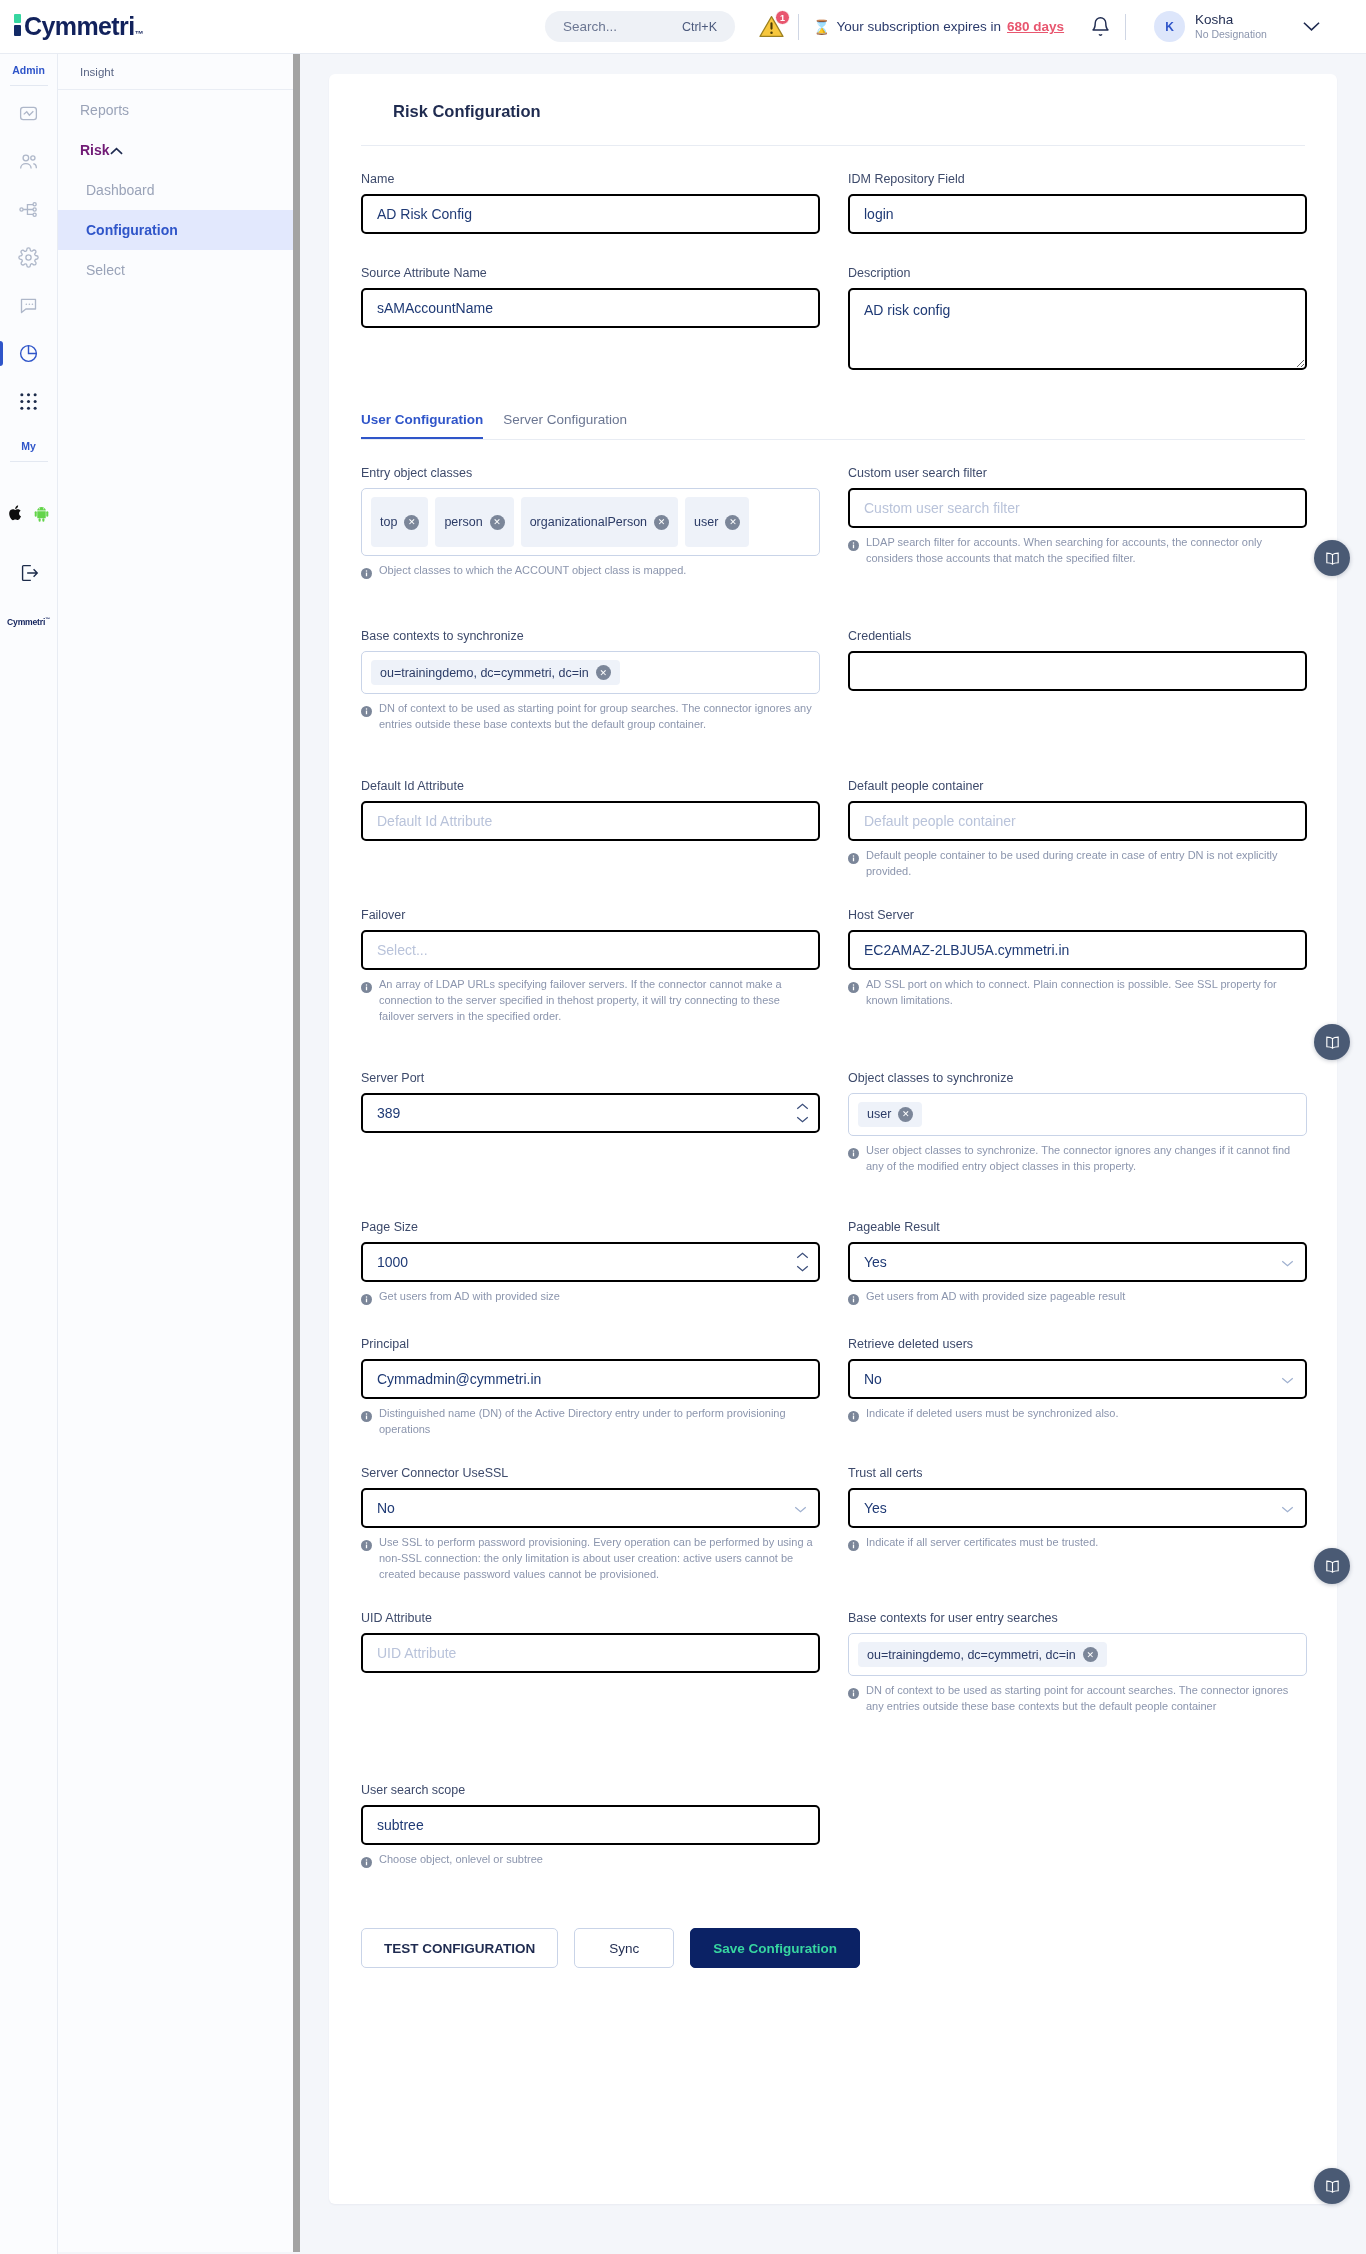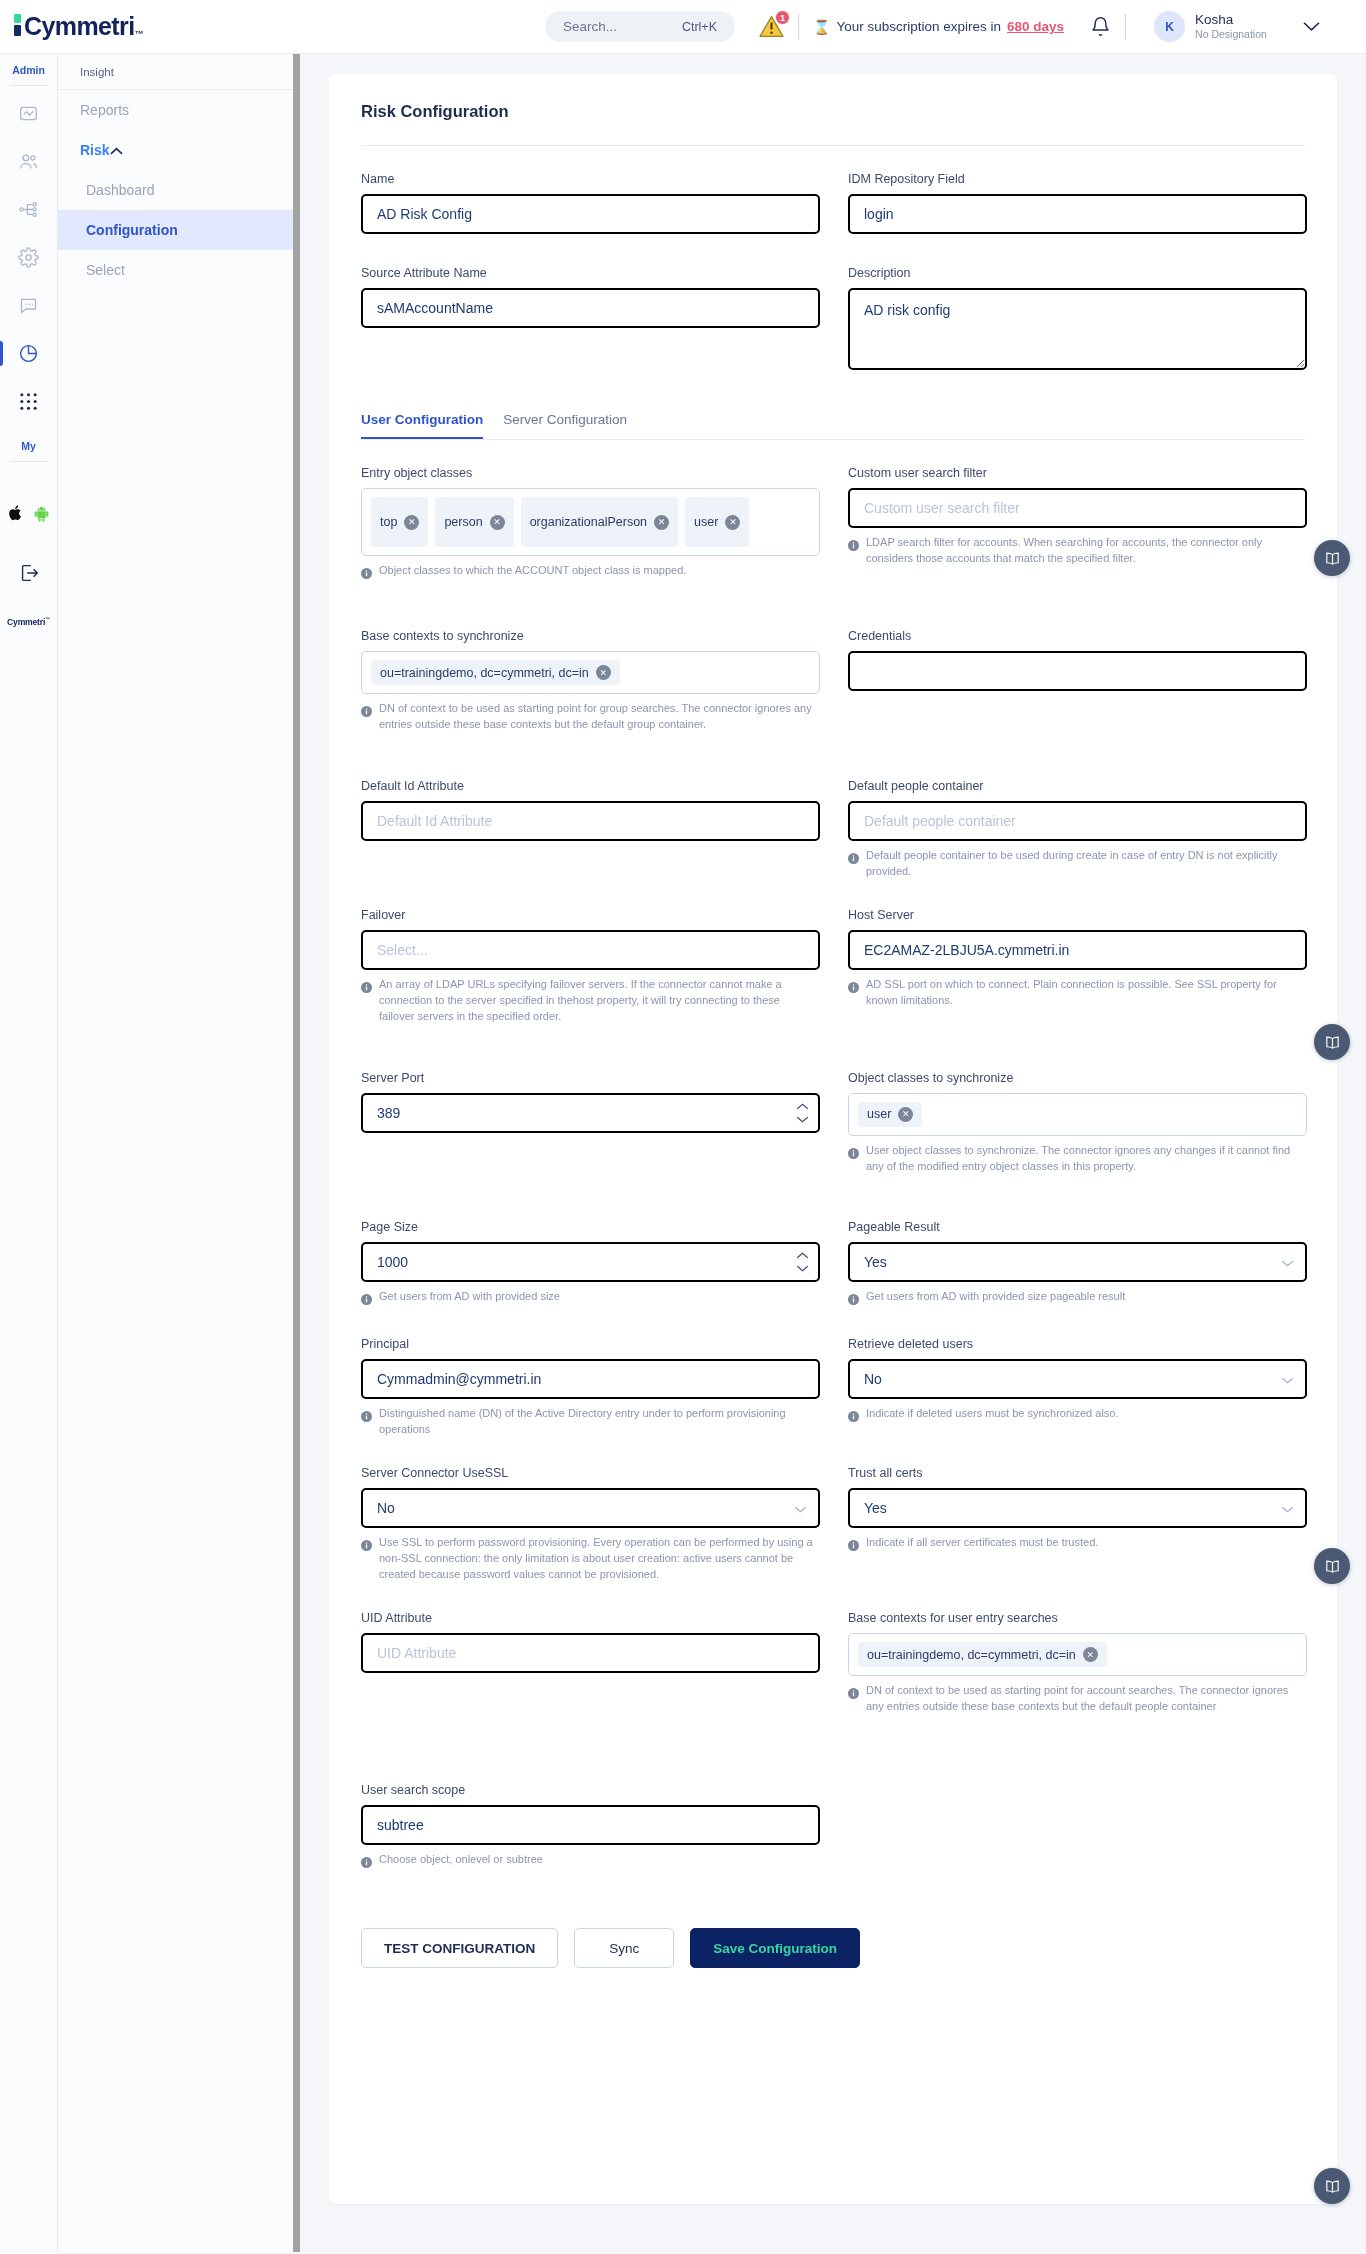--- a/index.html
+++ b/index.html
@@ -81,32 +81,32 @@
   
   .subnav {
     position: absolute; top: 52px; left: 58px; width: 242px; height: 2200px;
     background: #fbfcfe; border-right: 7px solid #a3a3a3; z-index: 20;
   }
   .subnav-head { font-size: 11.5px; color: #5a6685; padding: 14px 0 11px 22px; border-bottom: 1px solid #e9edf4; }
   .nav-item {
     padding: 12px 22px; font-size: 14px; color: #9aa3b8; cursor: pointer;
     display: flex; align-items: center; justify-content: flex-start;
   }
-  .nav-item.group { color: #3b82f6; font-weight: 700; }
+  .nav-item.group { color: #701a75; font-weight: 700; }
   .nav-item.sub { padding-left: 28px; }
   .nav-item.active { background: #e2e8fd; color: #2f55c9; font-weight: 700; }
 
   
   .main { position: absolute; top: 54px; left: 300px; width: 1066px; height: 2200px; background: #f4f6fa; }
   .card {
     position: relative; margin: 20px 29px 0 29px; background: #fff;
     border-radius: 6px; padding: 28px 32px 40px 32px; min-height: 2130px;
     box-shadow: 0 1px 2px rgba(30,45,90,0.05);
   }
-  .card-title { font-size: 16.5px; font-weight: 700; color: #1f2b50; }
+  .card-title { font-size: 16.5px; font-weight: 700; color: #1f2b50; margin-left: 32px; }
   .hr { height: 1px; background: #e8ecf3; margin: 24px 0 26px 0; }
 
   .grid { display: grid; grid-template-columns: 459px 459px; column-gap: 28px; }
   .field { margin-bottom: 10px; }
   .flabel { font-size: 12.5px; color: #3d4a6b; margin-bottom: 8px; display: block; }
   .inp {
     width: 100%; height: 40px; border: 2px solid #000000; border-radius: 5px;
     padding: 12px 14px; font-size: 14px; color: #1f3a75;
     font-family: "Liberation Sans", sans-serif; background: #fff; outline: none;
   }

